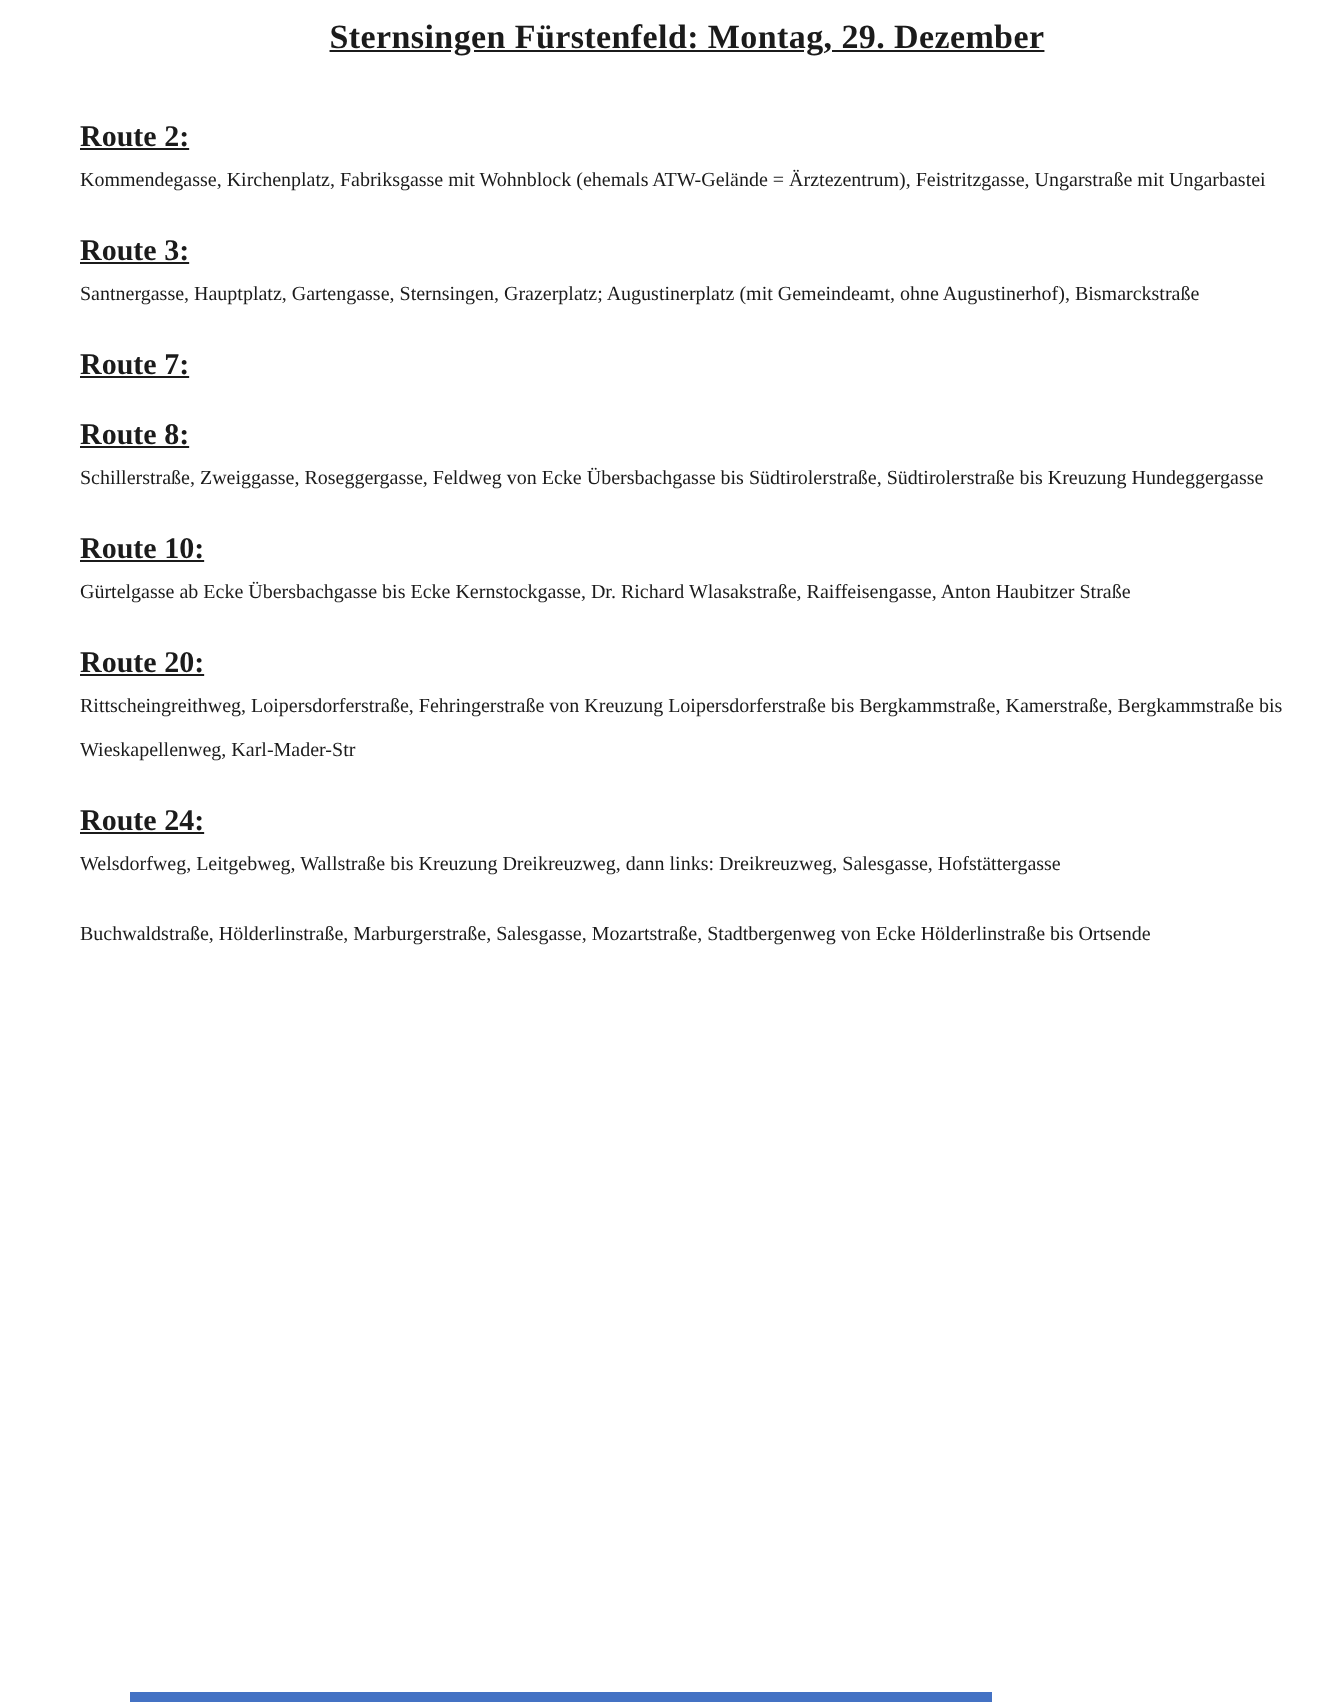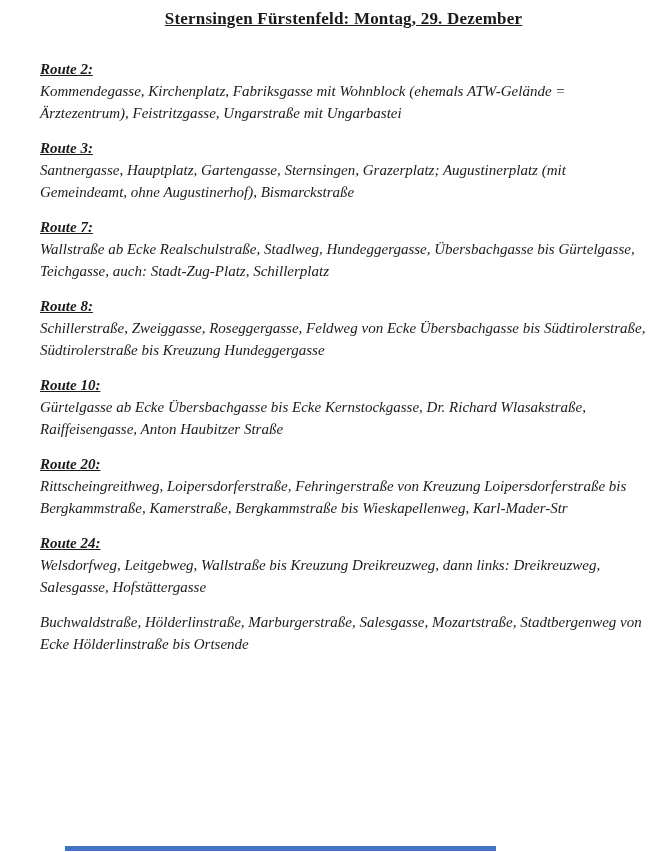--- a/index.html
+++ b/index.html
@@ -19,31 +19,30 @@
     font-size: 17px;
     font-weight: bold;
     text-align: center;
     text-decoration: underline;
     margin: 0 0 28px 0;
     line-height: 22px;
     letter-spacing: 0.2px;
   }
   .route {
     margin: 0 0 13px 0;
-    font-style: italic;
   }
   .route-heading {
     font-size: 15px;
     font-weight: bold;
     text-decoration: underline;
     margin: 0;
     line-height: 22px;
   }
   .route-desc {
-    font-size: 15px;
+    font-size: 10px;
     margin: 0;
     line-height: 22px;
     max-width: 621px;
   }
   .bottom-bar {
     position: absolute;
     left: 65px;
     bottom: 1px;
     width: 431px;
     height: 5px;
@@ -62,21 +61,20 @@
     <p class="route-desc">Kommendegasse, Kirchenplatz, Fabriksgasse mit Wohnblock (ehemals ATW-Gelände = Ärztezentrum), Feistritzgasse, Ungarstraße mit Ungarbastei</p>
   </section>
 
   <section class="route">
     <h2 class="route-heading">Route 3:</h2>
     <p class="route-desc">Santnergasse, Hauptplatz, Gartengasse, Sternsingen, Grazerplatz; Augustinerplatz (mit Gemeindeamt, ohne Augustinerhof), Bismarckstraße</p>
   </section>
 
   <section class="route">
     <h2 class="route-heading">Route 7:</h2>
-    <p class="route-desc">Wallstraße ab Ecke Realschulstraße, Stadlweg, Hundeggergasse, Übersbachgasse bis Gürtelgasse, Teichgasse, auch: Stadt-Zug-Platz, Schillerplatz</p>
   </section>
 
   <section class="route">
     <h2 class="route-heading">Route 8:</h2>
     <p class="route-desc">Schillerstraße, Zweiggasse, Roseggergasse, Feldweg von Ecke Übersbachgasse bis Südtirolerstraße, Südtirolerstraße bis Kreuzung Hundeggergasse</p>
   </section>
 
 
   <section class="route">
     <h2 class="route-heading">Route 10:</h2>

